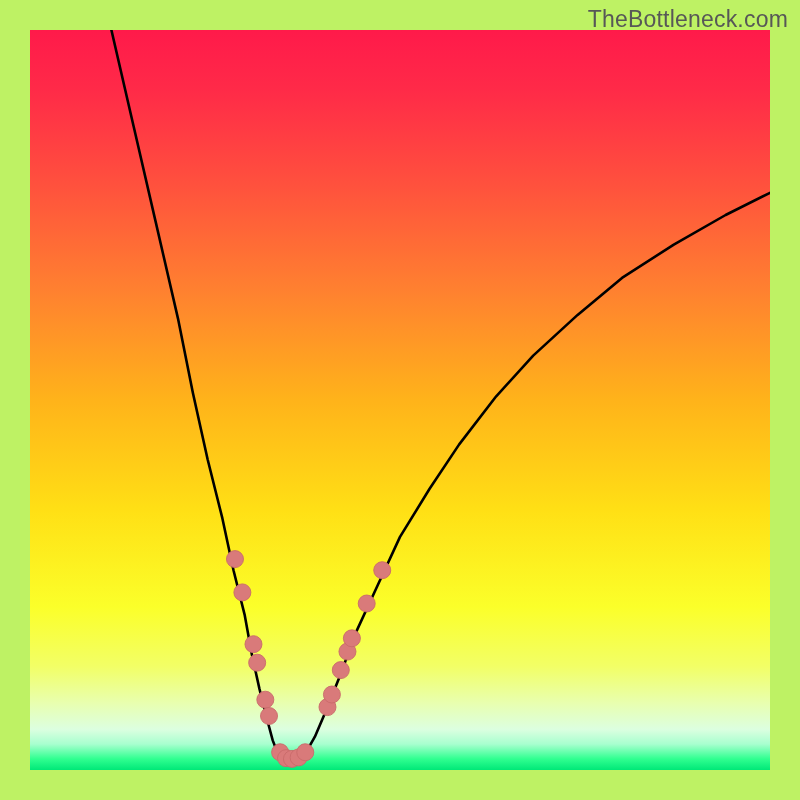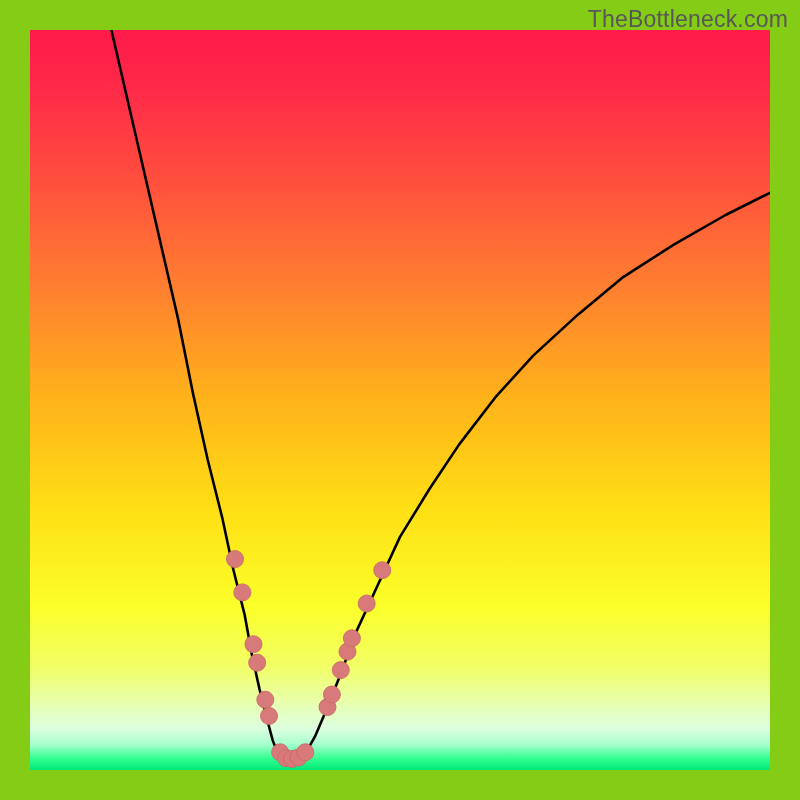--- a/index.html
+++ b/index.html
@@ -7,21 +7,21 @@
     padding: 0;
     width: 800px;
     height: 800px;
     overflow: hidden;
     background: #000;
   }
   .frame {
     width: 800px;
     height: 800px;
     position: relative;
-    background: #84cc16;
+    background: #bef264;
   }
   .plot {
     position: absolute;
     left: 30px;
     top: 30px;
     width: 740px;
     height: 740px;
   }
   .watermark {
     position: absolute;

